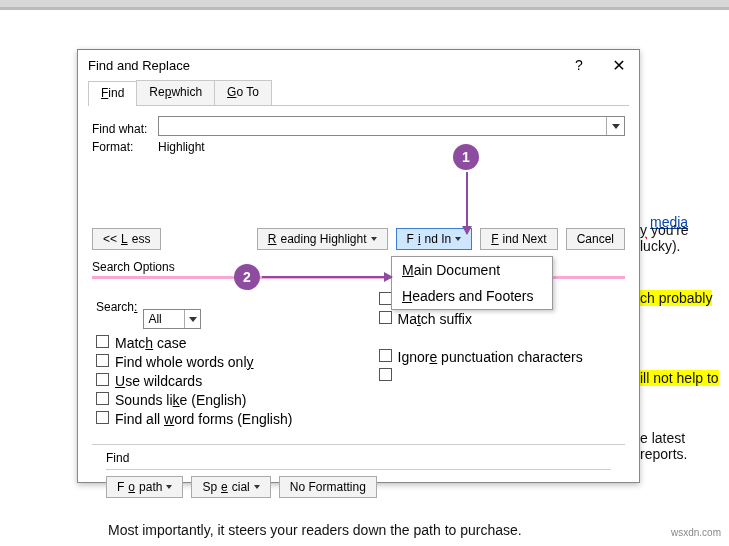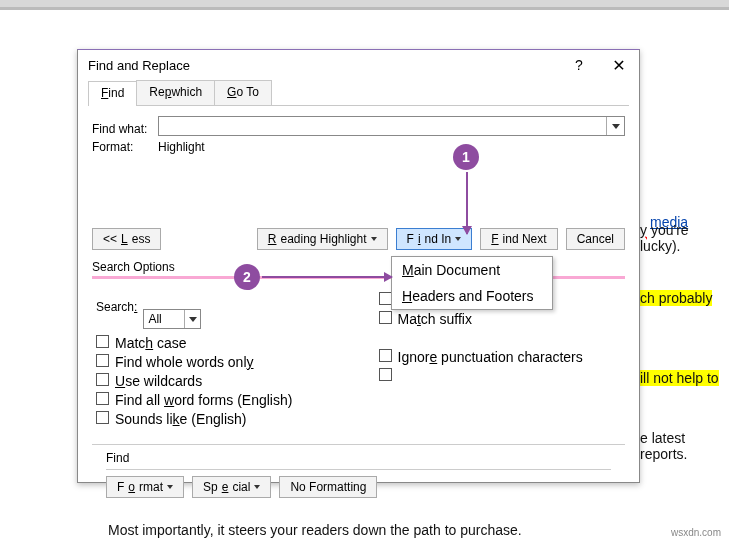--- a/index.html
+++ b/index.html
@@ -145,25 +145,25 @@
       <div class="chk">
           <div class="box"></div>
           <span>Find whole words onl<span class="u">y</span></span>
         </div>
       <div class="chk">
           <div class="box"></div>
           <span><span class="u">U</span>se wildcards</span>
         </div>
       <div class="chk">
           <div class="box"></div>
+          <span>Sounds li<span class="u">k</span>e (English)</span>
+        </div>
+      <div class="chk">
+          <div class="box"></div>
           <span>Find all <span class="u">w</span>ord forms (English)</span>
-        </div>
-      <div class="chk">
-          <div class="box"></div>
-          <span>Sounds li<span class="u">k</span>e (English)</span>
         </div>
     </div>
     <div class="col">
       <div style="height:4px"></div>
       <div class="chk">
           <div class="box"></div>
           <span>Match prefi<span class="u">x</span></span>
         </div>
       <div class="chk">
           <div class="box"></div>
@@ -179,21 +179,21 @@
         </div>
     </div>
   </div>
 
   <div class="bottom">
     <div class="fieldset-label" style="margin:0 0 2px;">Find</div>
     <div class="line">
       <div class="wbtn">
           <span>F</span>
           <span class="u">o</span>
-          <span>rmat</span>
+          <span>path</span>
           <span class="caret"></span>
         </div>
       <div class="wbtn">
           <span>Sp</span>
           <span class="u">e</span>
           <span>cial</span>
           <span class="caret"></span>
         </div>
       <div class="wbtn">No Formatting</div>
     </div>

